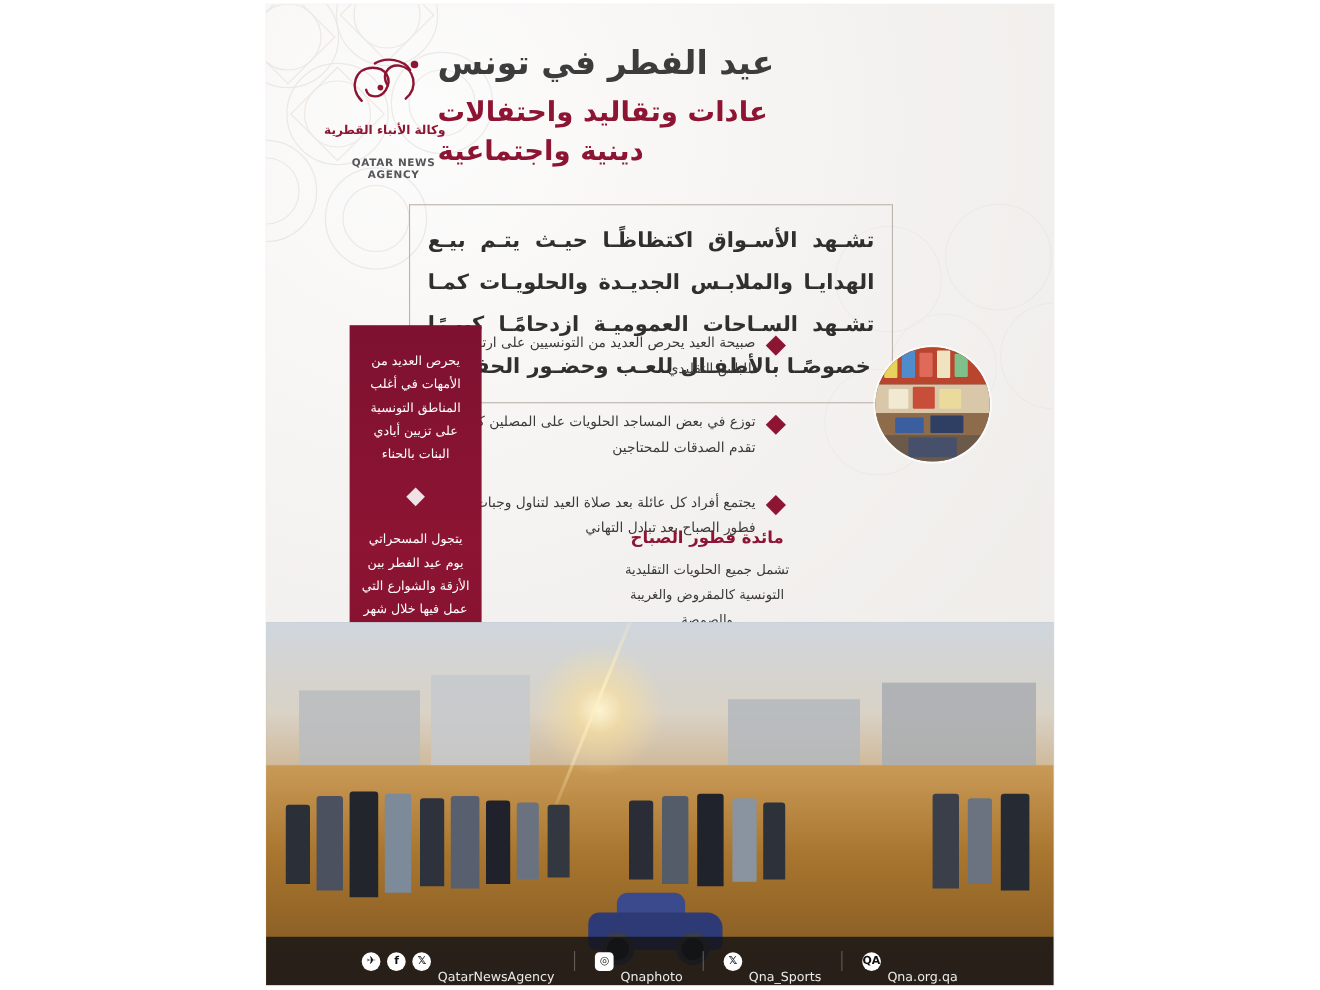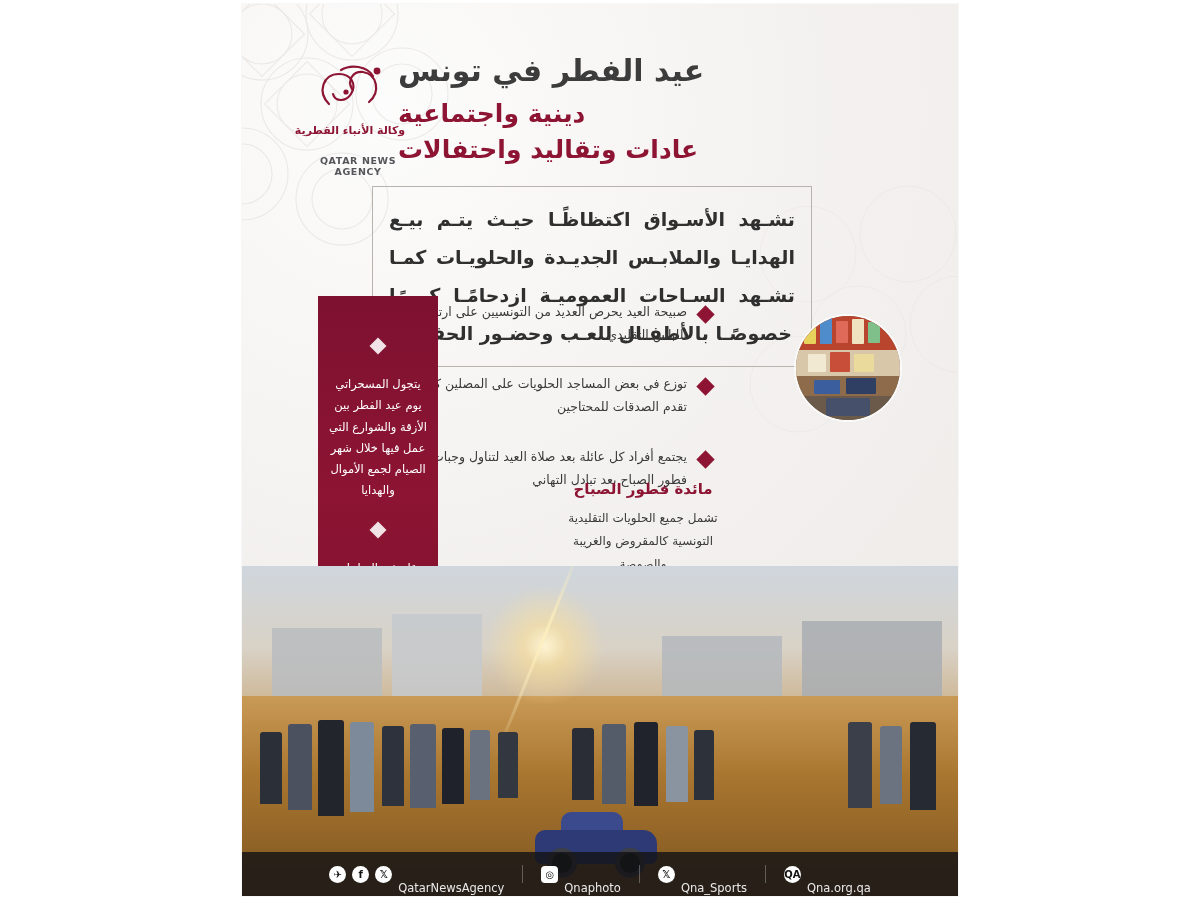--- a/index.html
+++ b/index.html
@@ -48,21 +48,21 @@
     top: 180px;
     width: 280px;
     height: 260px;
     opacity: 0.16;
     pointer-events: none;
   }
 
   
   .header {
     position: absolute;
-    top: 40px;
+    top: 28px;
     right: 0;
     left: 0;
     height: 150px;
   }
   .title-block {
     position: absolute;
     right: 140px;
     top: 8px;
     width: 420px;
     text-align: left;
@@ -313,22 +313,22 @@
           <circle cx="170" cy="50" r="48"></circle>
         <circle cx="120" cy="150" r="48"></circle>
           <circle cx="220" cy="140" r="48"></circle>
         <circle cx="60" cy="200" r="48"></circle>
       </g>
     </svg>
 
     <div class="header">
       <div class="title-block">
         <div class="title-main">عيد الفطر في تونس</div>
+        <div class="title-sub">عادات وتقاليد واحتفالات</div>
         <div class="title-sub">دينية واجتماعية</div>
-        <div class="title-sub">عادات وتقاليد واحتفالات</div>
       </div>
 
       <div class="logo">
         <div class="logo-mark">
           <svg width="78" height="56" viewBox="0 0 78 56">
             <g fill="none" stroke="#8d1433" stroke-width="2.2" stroke-linecap="round">
               <path d="M18 42 C6 30, 12 12, 28 12 C40 12, 46 22, 40 32 C35 40, 24 40, 22 32"></path>
               <path d="M58 40 C70 30, 66 12, 52 10 C42 9, 36 18, 41 27"></path>
               <path d="M30 8 C40 2, 56 4, 62 14"></path>
             </g>
@@ -377,20 +377,21 @@
     </div>
 
     <div class="cols">
       <div class="col">
         <div class="col-title">مائدة فطور الصباح</div>
         <div class="col-text">تشمل جميع الحلويات التقليدية التونسية كالمقروض والغريبة والصمصة</div>
       </div>
     </div>
 
     <div class="panel">
+      <div class="panel-text">يحرص العديد من الأمهات في أغلب المناطق التونسية على تزيين أيادي البنات بالحناء</div>
       <div class="panel-sep"></div>
       <div class="panel-text">يتجول المسحراتي يوم عيد الفطر بين الأزقة والشوارع التي عمل فيها خلال شهر الصيام لجمع الأموال والهدايا</div>
       <div class="panel-sep"></div>
       <div class="panel-text">تقام في الساحات العامة والحدائق العديد من الاحتفالات التي تتضمن العروض الفنية والألعاب الخاصة بالأطفال</div>
     </div>
 
     <div class="photo">
       <div class="sky"></div>
       <div class="bldg" style="left:30px;top:62px;width:110px;height:78px;"></div>
       <div class="bldg" style="left:150px;top:48px;width:90px;height:92px;background:#c6c9cd;"></div>

